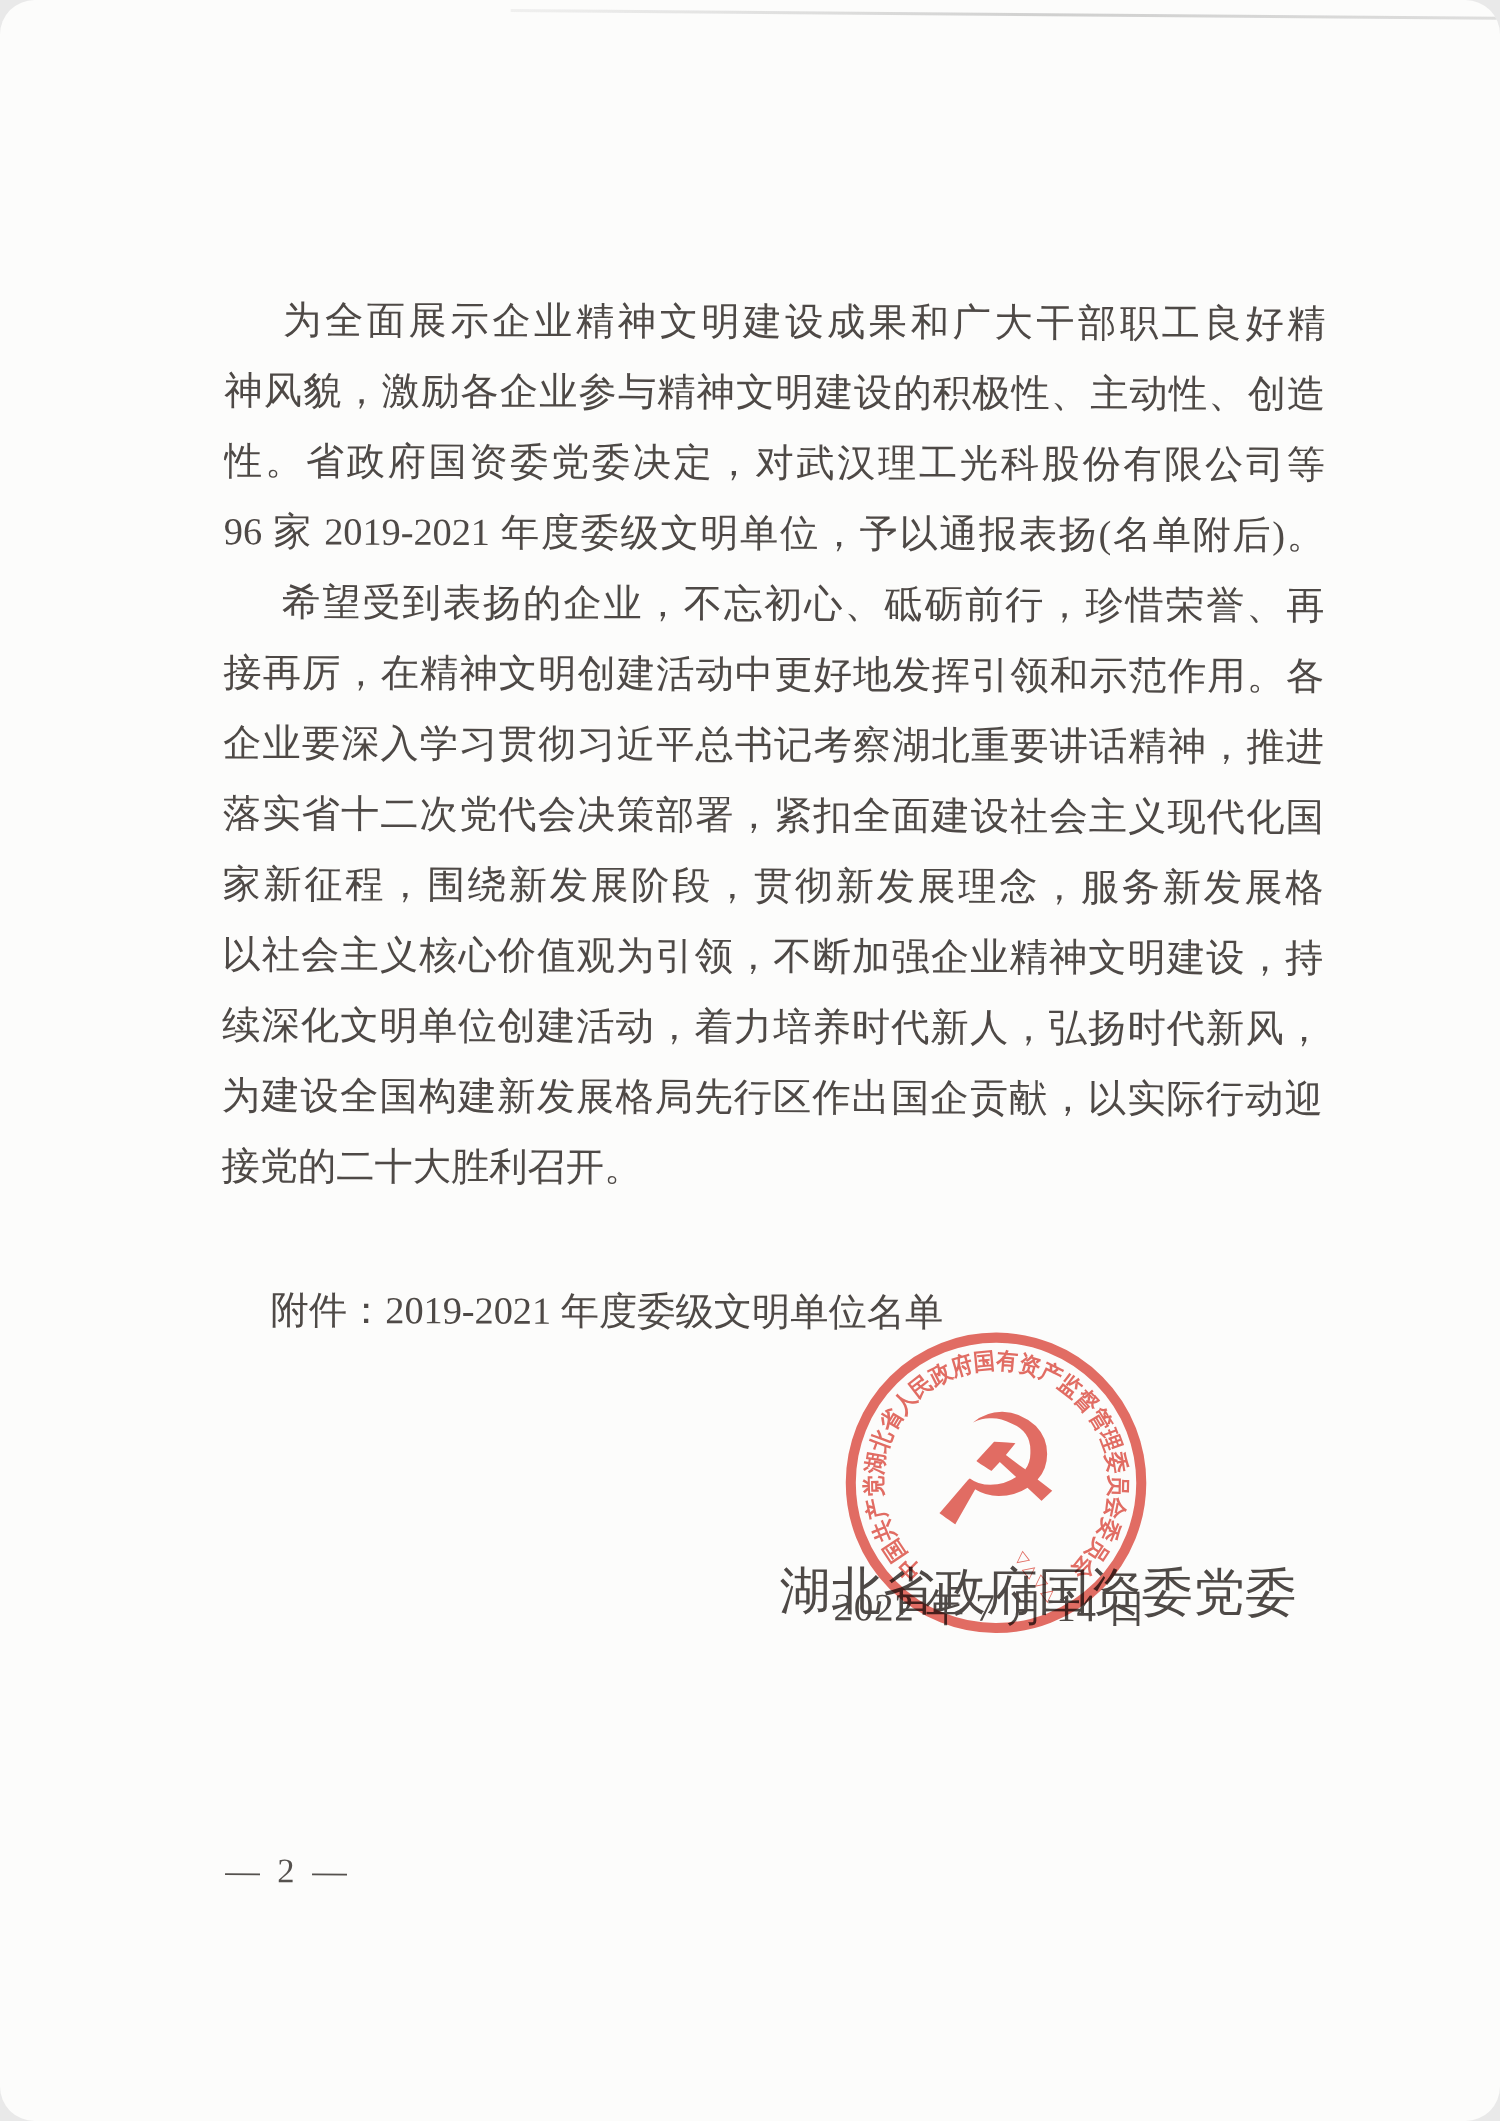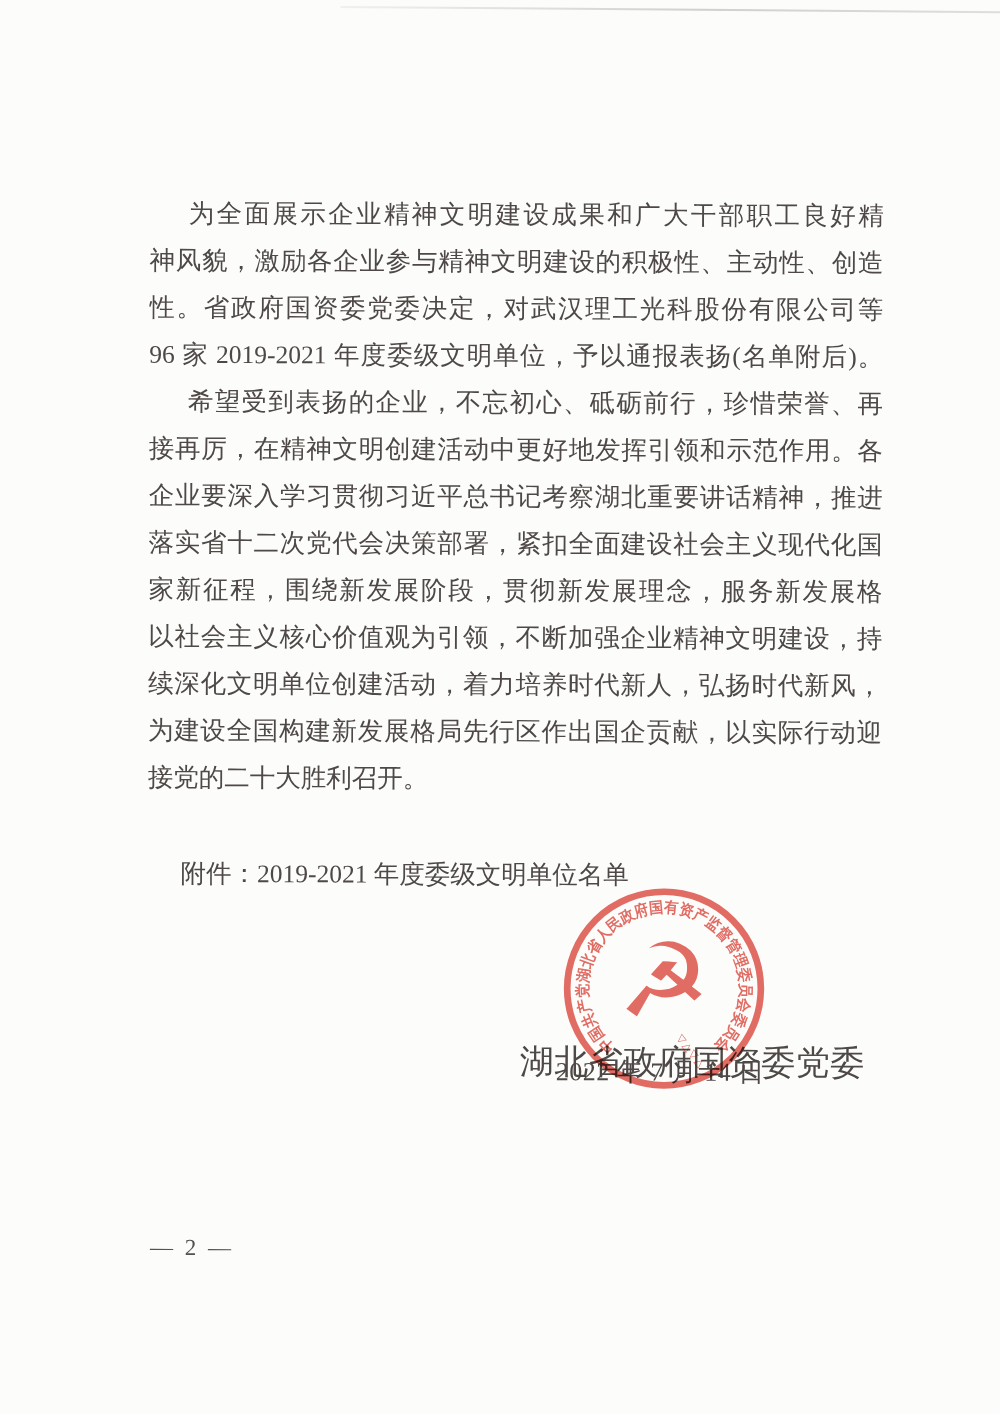--- a/index.html
+++ b/index.html
@@ -4,20 +4,21 @@
 <style>
   html,body{margin:0;padding:0;background:#e9e9e9;}
   .page{
     position:relative;
     width:1000px;height:1414px;
     margin:0 auto;
     background:#fcfcfb;
     overflow:hidden;
     font-family:"Liberation Serif","DejaVu Serif",serif;
     color:#4e4946;
+    border-radius:23px;
   }
   .content{position:absolute;inset:0;transform:rotate(0.2deg);transform-origin:50% 50%;}
   .scan-line{
     position:absolute;left:338px;top:8px;width:662px;height:2px;
     background:linear-gradient(90deg,#ececec,#c4c4c4 55%,#d6d6d6);
     transform:rotate(0.25deg);opacity:.8;
   }
   .body-text{
     position:absolute;left:148px;top:191px;width:734px;
     font-size:25.5px;line-height:47px;

